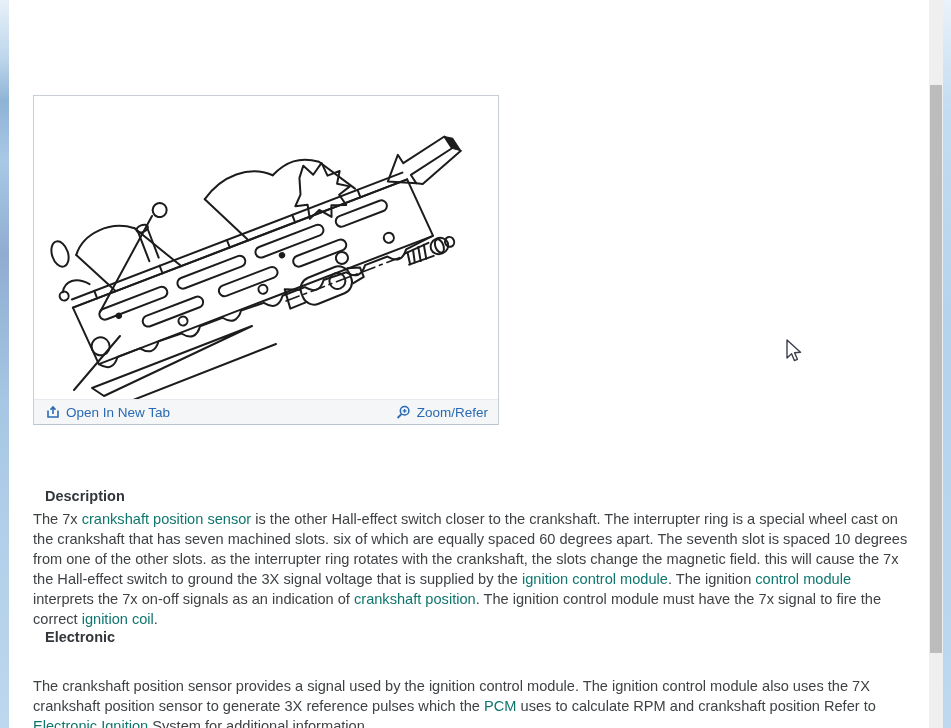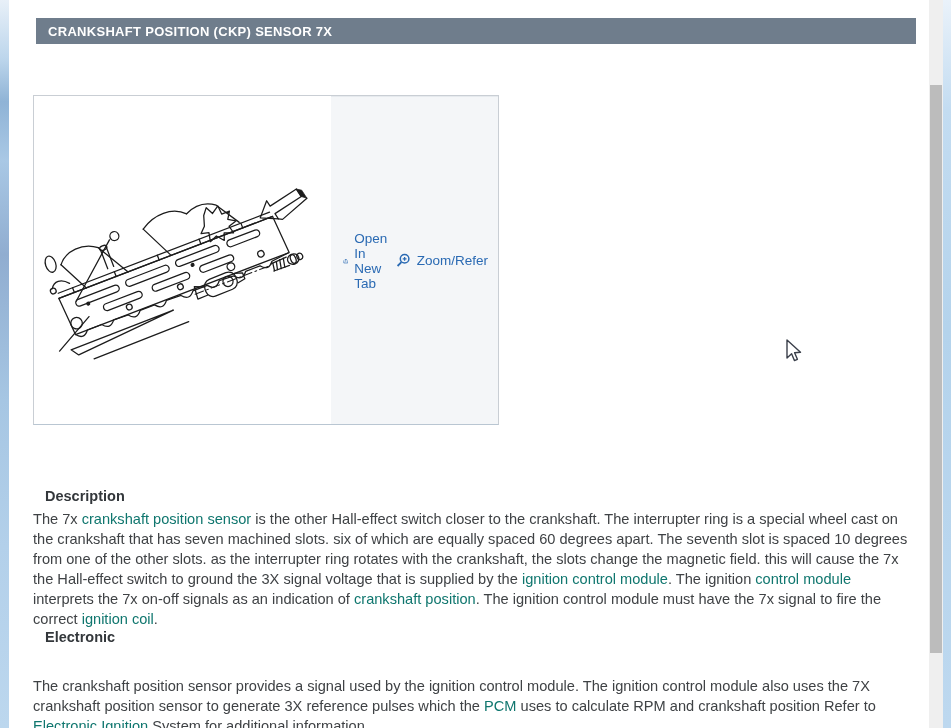--- a/index.html
+++ b/index.html
@@ -19,21 +19,21 @@
   .scroll-thumb { position:absolute; left:1px; width:12px; top:85px; height:568px; background:#bcbcbc; }
 
   
   .title-bar { position:absolute; left:36px; top:18px; width:880px; height:26px;
                background:#6f7d8c; color:#ffffff; display:flex; align-items:center;
                padding-left:12px; font-size:13px; font-weight:bold; letter-spacing:0.3px; }
 
   
   .figure-box { position:absolute; left:33px; top:95px; width:466px; height:330px;
                 border:1px solid #c9ced4; border-bottom-color:#b9c6d2; background:#ffffff;
-                display:flex; }
+                display:flex; flex-direction:column; }
   .figure-img { flex:1 1 auto; position:relative; overflow:hidden; background:#ffffff; }
   .figure-img svg { position:absolute; left:0; top:0; width:100%; height:100%; }
   .figure-footer { flex:0 0 25px; background:#f4f6f8; border-top:1px solid #e6eaee;
                    display:flex; align-items:center; justify-content:space-between;
                    padding:0 10px 0 12px; }
   .fig-link { display:flex; align-items:center; gap:6px; color:#2a6ab3; font-size:13.5px;
               text-decoration:none; cursor:pointer; }
   .fig-link svg { display:block; }
 
   
@@ -50,23 +50,20 @@
   .cursor { position:absolute; left:784px; top:339px; width:18px; height:26px; pointer-events:none; }
 </style>
 </head>
 <body>
 
 <div class="stage">
 
   <div class="edge-strip edge-left"></div>
   <div class="edge-strip edge-right"></div>
 
-  <div class="title-bar">
-    <span>CRANKSHAFT POSITION (CKP) SENSOR 7X</span>
-  </div>
 
   <div class="figure-box">
     <div class="figure-img">
 
       <svg viewBox="0 0 464 303">
         <g stroke="#1c1c1c" stroke-width="2" fill="none" stroke-linecap="round" stroke-linejoin="round">
 
           <g transform="translate(384,66) rotate(-33)">
             <path d="M -36 0 L -13 -17 L -13 -7 L 36 -7 L 36 7 L -13 7 L -13 17 Z"></path>
             <path d="M 36 7 L 42 14 L 42 -1 L 36 -7 Z" fill="#1c1c1c" stroke-width="1"></path>

